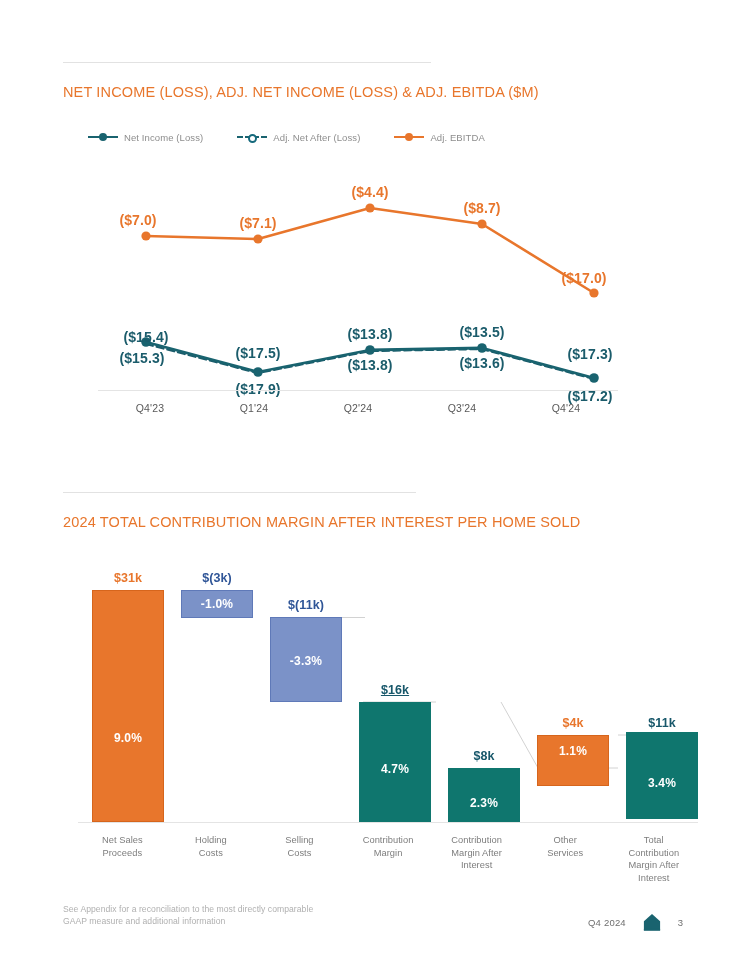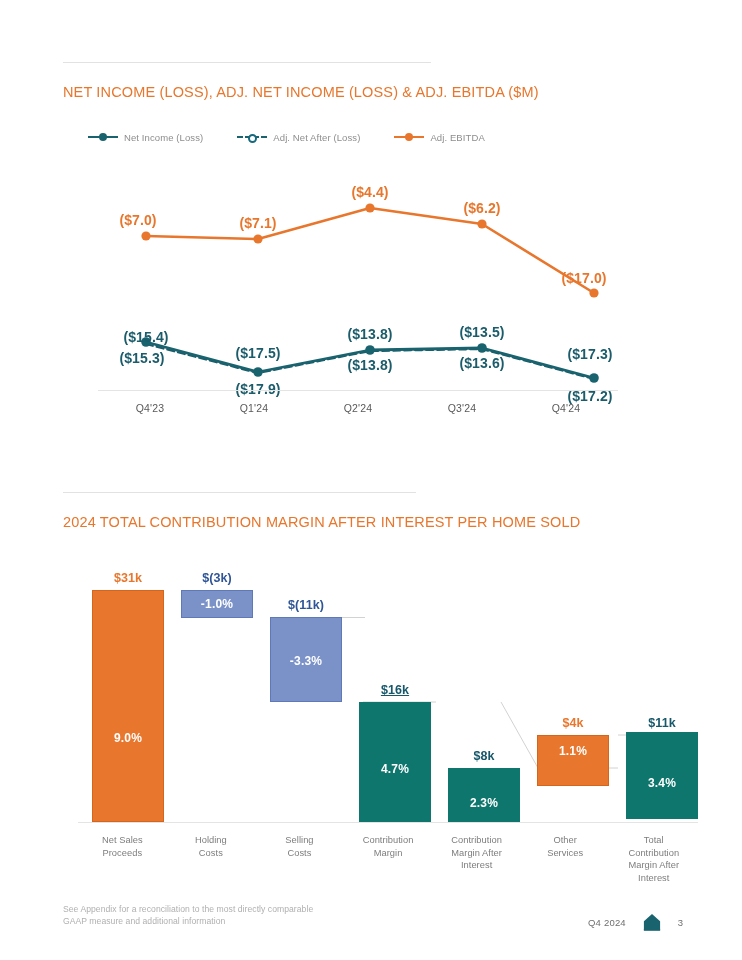--- a/index.html
+++ b/index.html
@@ -150,21 +150,21 @@
       <circle cx="48" cy="182" r="4.8" fill="#19636F"></circle>
       <circle cx="160" cy="212" r="4.8" fill="#19636F"></circle>
       <circle cx="272" cy="190" r="4.8" fill="#19636F"></circle>
       <circle cx="384" cy="188" r="4.8" fill="#19636F"></circle>
       <circle cx="496" cy="218" r="4.8" fill="#19636F"></circle>
     </svg>
 
     <span class="dlabel orange" style="left:32px;top:52px;padding-left:16px;">($7.0)</span>
     <span class="dlabel orange" style="left:160px;top:55px;">($7.1)</span>
     <span class="dlabel orange" style="left:272px;top:24px;">($4.4)</span>
-    <span class="dlabel orange" style="left:384px;top:40px;">($6.2)</span>
+    <span class="dlabel orange" style="left:384px;top:40px;">($8.7)</span>
     <span class="dlabel orange" style="left:486px;top:110px;">($17.0)</span>
 
     <span class="dlabel teal" style="left:48px;top:158px;margin-top:11px;">($15.4)</span>
     <span class="dlabel teal" style="left:160px;top:185px;">($17.5)</span>
     <span class="dlabel teal" style="left:272px;top:166px;">($13.8)</span>
     <span class="dlabel teal" style="left:384px;top:164px;">($13.5)</span>
     <span class="dlabel teal" style="left:492px;top:186px;">($17.3)</span>
 
     <span class="dlabel teal" style="left:44px;top:190px;">($15.3)</span>
     <span class="dlabel teal" style="left:160px;top:221px;">($17.9)</span>

